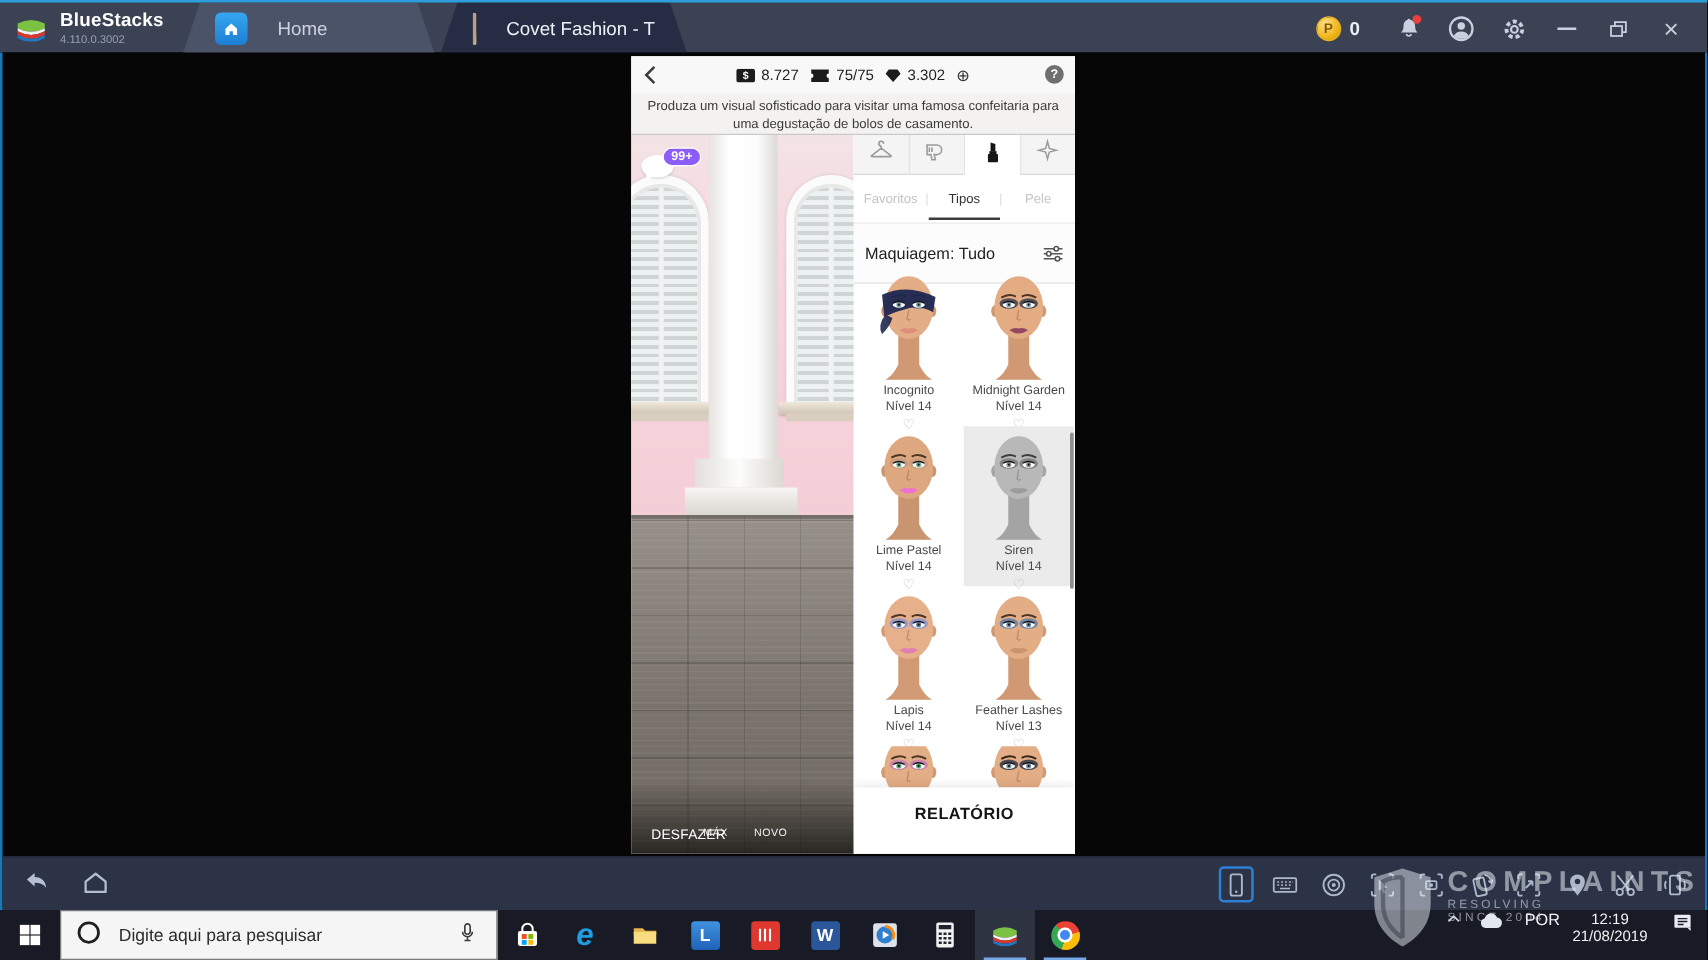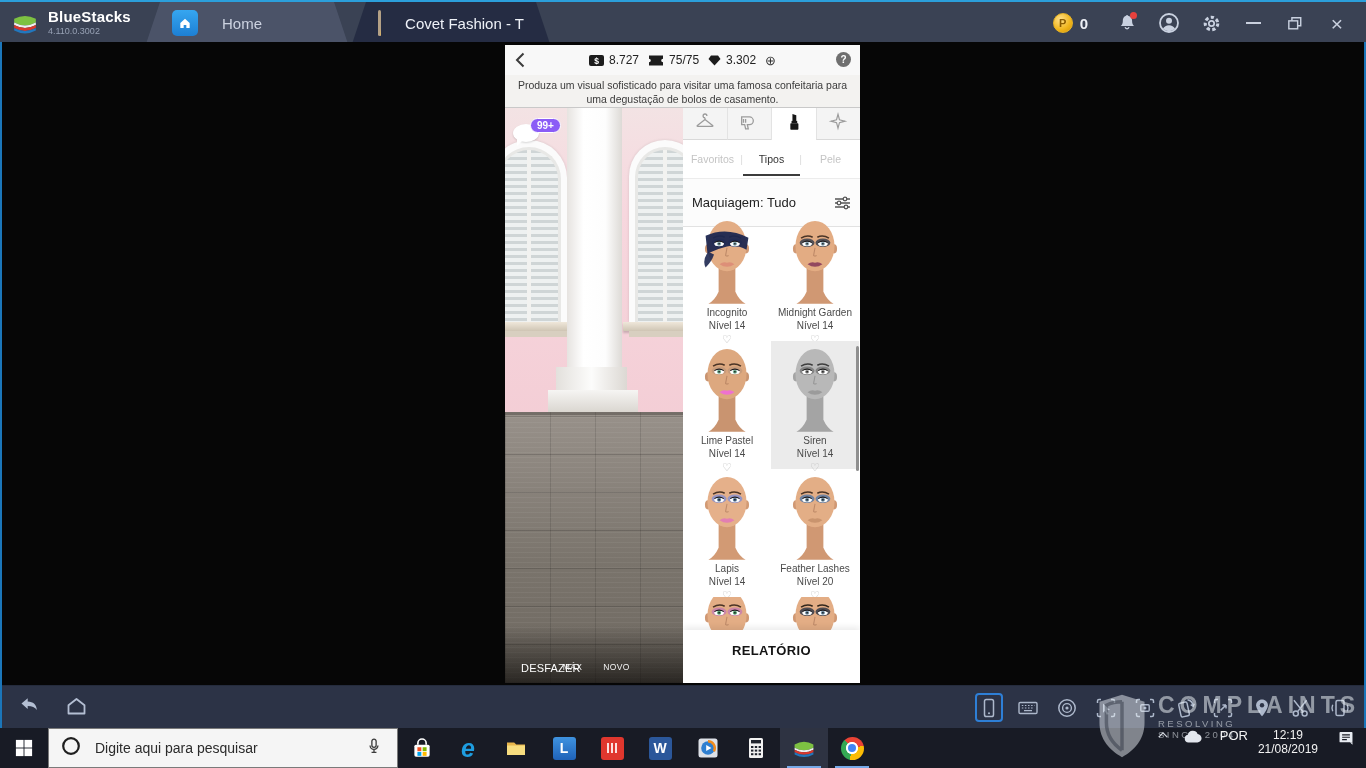--- a/index.html
+++ b/index.html
@@ -458,21 +458,21 @@
   <circle cx="34.5" cy="31.5" r="2.2" fill="#6b8aa0"></circle>
   <circle cx="51.5" cy="31.5" r="2.2" fill="#6b8aa0"></circle>
   <circle cx="34.5" cy="31.5" r="0.9" fill="#101010"></circle>
   <circle cx="51.5" cy="31.5" r="0.9" fill="#101010"></circle>
   <path d="M29.5 30.3 Q34.5 27.2 39.5 30.3" stroke="#15151a" stroke-width="1.2" fill="none"></path>
   <path d="M46.5 30.3 Q51.5 27.2 56.5 30.3" stroke="#15151a" stroke-width="1.2" fill="none"></path>
   <path d="M43 36 L41.5 44 Q43 45.6 44.6 44" stroke="rgba(120,70,50,.35)" stroke-width="1.1" fill="none"></path>
   <path d="M35 53.5 Q39 50.6 43 52 Q47 50.6 51 53.5 Q43 59 35 53.5 Z" fill="#c9946e"></path>
   </svg>
                 <div class="t-name">Feather Lashes</div>
-                <div class="t-level">Nível 20</div>
+                <div class="t-level">Nível 13</div>
                 <div class="t-heart">♡</div>
               </div>
               <div class="tile partial">
                 <svg class="face" viewBox="0 0 86 98">
   <path d="M34 58 L34 83 Q30 92 23 96 L63 96 Q56 92 52 83 L52 58 Z" fill="#d09873"></path>
   <ellipse cx="22.5" cy="37" rx="3.2" ry="5" fill="#d09873"></ellipse>
   <ellipse cx="63.5" cy="37" rx="3.2" ry="5" fill="#d09873"></ellipse>
   <ellipse cx="43" cy="34" rx="21" ry="27" fill="#e3ad85"></ellipse>
   <path d="M28 25.5 Q34.5 21.5 40.5 24.5" stroke="#4a3426" stroke-width="1.7" fill="none"></path>
   <path d="M45.5 24.5 Q51.5 21.5 58 25.5" stroke="#4a3426" stroke-width="1.7" fill="none"></path>

